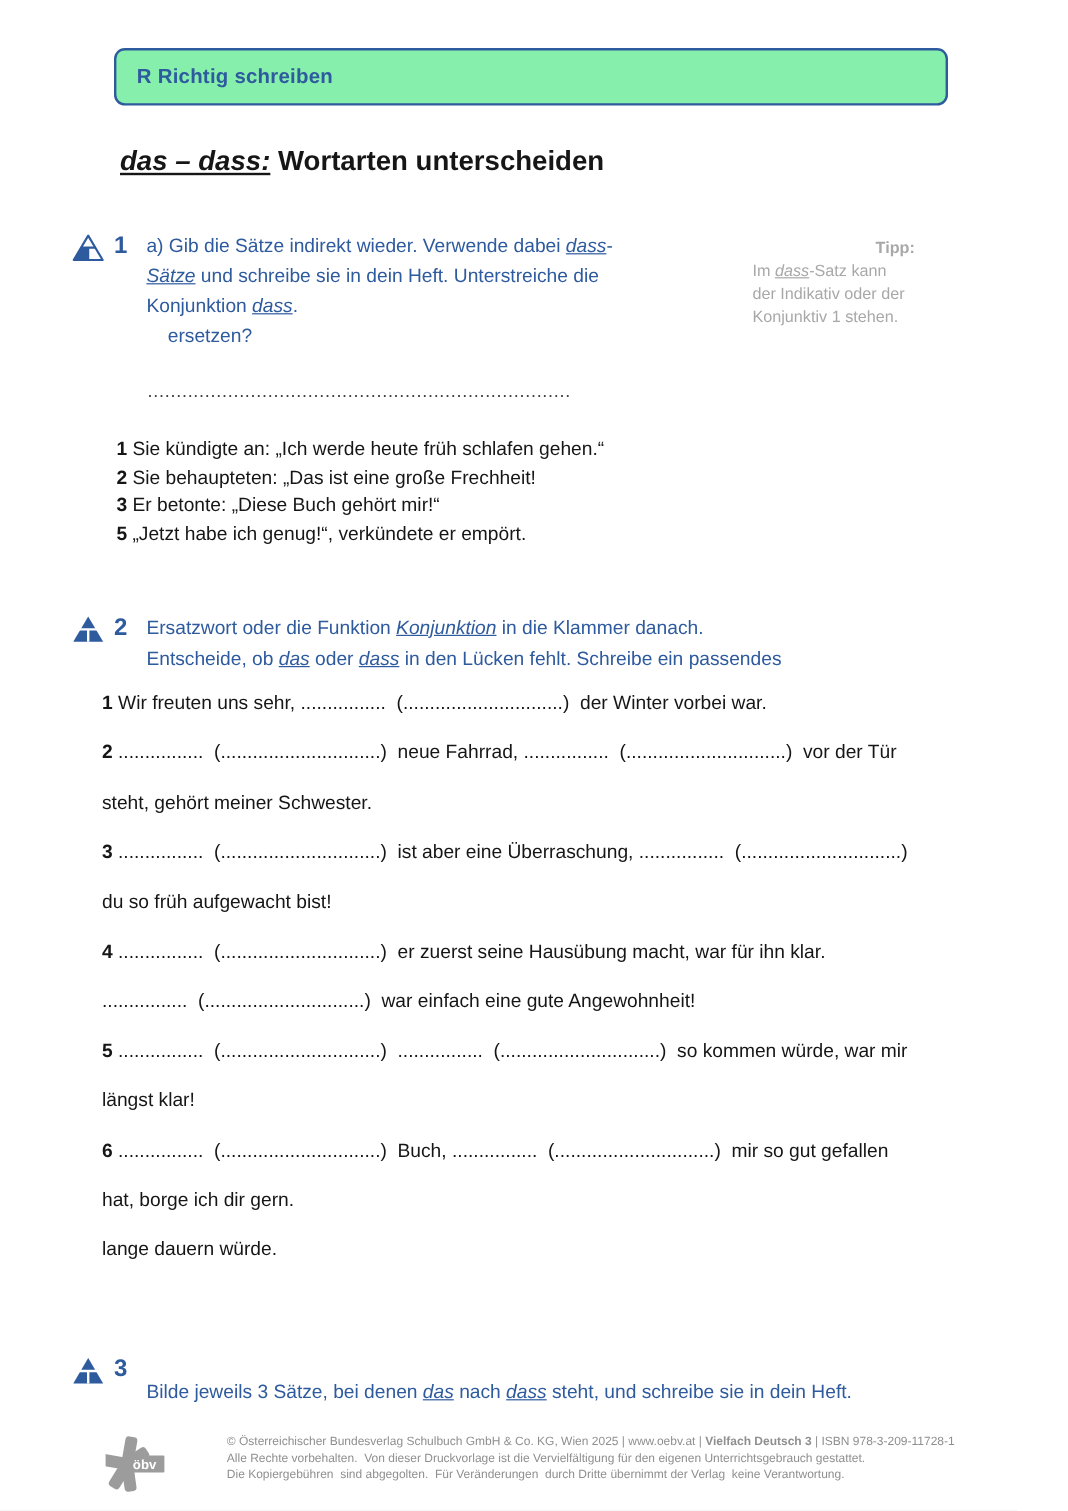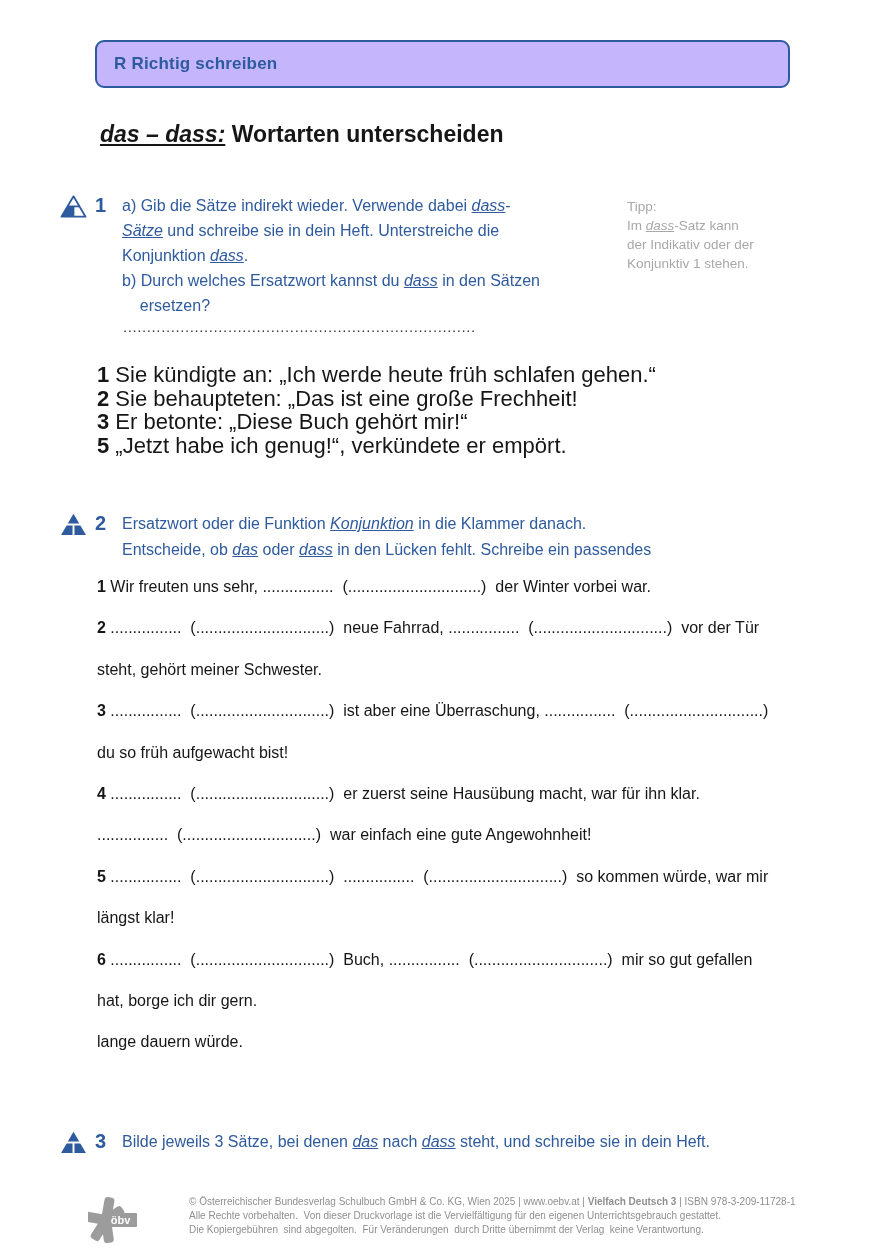--- a/index.html
+++ b/index.html
@@ -14,61 +14,61 @@
   body{font-family:"Liberation Sans","DejaVu Sans",sans-serif;color:var(--ink);}
   .page{position:relative;width:890px;height:1259px;background:#ffffff;margin:0 auto;overflow:hidden;}
 
   .b{font-weight:700;}
   .i{font-style:italic;text-decoration:underline;}
 
   
   .header-box{
     position:absolute;left:95px;top:40px;width:695px;height:48px;
     border:2.5px solid var(--accent);border-radius:9px;
-    display:flex;align-items:center;padding-left:17px;background:#c4b5fd;
+    display:flex;align-items:center;padding-left:17px;background:#86efac;
   }
   .header-label{color:var(--accent);font-weight:700;font-size:17px;letter-spacing:0.2px;}
 
   
   .page-title{position:absolute;left:100px;top:121px;font-size:23px;white-space:pre;}
 
   
   .ex{position:absolute;display:flex;align-items:flex-start;}
   .ex .icon-wrap{flex:0 0 30px;width:30px;margin-top:2px;}
   .ex .num{flex:0 0 27px;width:27px;color:var(--accent);font-weight:700;font-size:20px;line-height:24px;margin-left:5px;}
   .ex .txt{color:var(--accent);font-size:16px;line-height:25px;}
   .ex .txt > div{white-space:pre;}
   #exercise-1{left:60px;top:193px;}
   #exercise-1 .txt{width:495px;}
   #exercise-2{left:60px;top:511px;}
   #exercise-2 .txt{width:720px;line-height:26px;}
   #exercise-3{left:60px;top:1129px;}
-  #exercise-3 .txt{width:730px;}
+  #exercise-3 .txt{width:730px;margin-top:19px;}
 
   .tri-fill{fill:var(--accent);}
   .tri-white{fill:#ffffff;}
   .tri-stroke{stroke:var(--accent);}
 
   
   .tip{position:absolute;left:627px;top:197px;width:238px;color:var(--tip-gray);font-size:13.5px;line-height:19px;}
-  .tip .tip-title{font-weight:400;}
+  .tip .tip-title{font-weight:700;text-align:center;}
   .tip div{white-space:pre;}
 
   
   .answer-line{
     position:absolute;left:123px;top:318px;width:352px;height:22px;
     overflow:hidden;white-space:nowrap;color:#3a3a3a;font-size:15px;letter-spacing:0.6px;
   }
 
   
-  .sentences{position:absolute;left:97px;top:363px;font-size:22px;line-height:23.6px;}
+  .sentences{position:absolute;left:97px;top:363px;font-size:16px;line-height:23.6px;}
   .sentences div{white-space:pre;}
 
   
-  .fill{position:absolute;left:97px;top:566px;font-size:16px;line-height:41.4px;}
+  .fill{position:absolute;left:85px;top:566px;font-size:16px;line-height:41.4px;}
   .fill div{white-space:pre;}
 
   
   .footer{position:absolute;left:88px;top:1192px;display:flex;align-items:flex-start;}
   .footer-logo{flex:0 0 50px;width:50px;height:56px;margin-right:51px;}
   .logo-shape{fill:var(--logo-gray);}
   .footer-text{color:var(--footer-gray);font-size:10px;line-height:13.8px;width:640px;margin-top:3px;}
   .footer-text div{white-space:pre;}
 </style>
 </head>
@@ -89,21 +89,20 @@
         <polygon class="tri-fill" points="7.2,10.9 13,10.9 13,20.8 1.4,20.8"></polygon>
         <line class="tri-stroke" x1="7.2" y1="10.9" x2="18.8" y2="10.9" stroke-width="1.7"></line>
         <line class="tri-stroke" x1="13" y1="10.9" x2="13" y2="20.8" stroke-width="1.7"></line>
       </svg>
     </span>
     <span class="num">1</span>
     <div class="txt">
       <div><span>a) Gib die Sätze indirekt wieder. Verwende dabei </span><span class="i">dass</span><span>-</span></div>
       <div><span class="i">Sätze</span><span> und schreibe sie in dein Heft. Unterstreiche die</span></div>
       <div><span>Konjunktion </span><span class="i">dass</span><span>.</span></div>
-      <div><span>b) Durch welches Ersatzwort kannst du </span><span class="i">dass</span><span> in den Sätzen</span></div>
       <div><span>    ersetzen?</span></div>
     </div>
   </div>
 
   <div class="tip">
     <div class="tip-title">Tipp:</div>
     <div><span>Im </span><span class="i">dass</span><span>-Satz kann</span></div>
     <div><span>der Indikativ oder der</span></div>
     <div><span>Konjunktiv 1 stehen.</span></div>
   </div>

